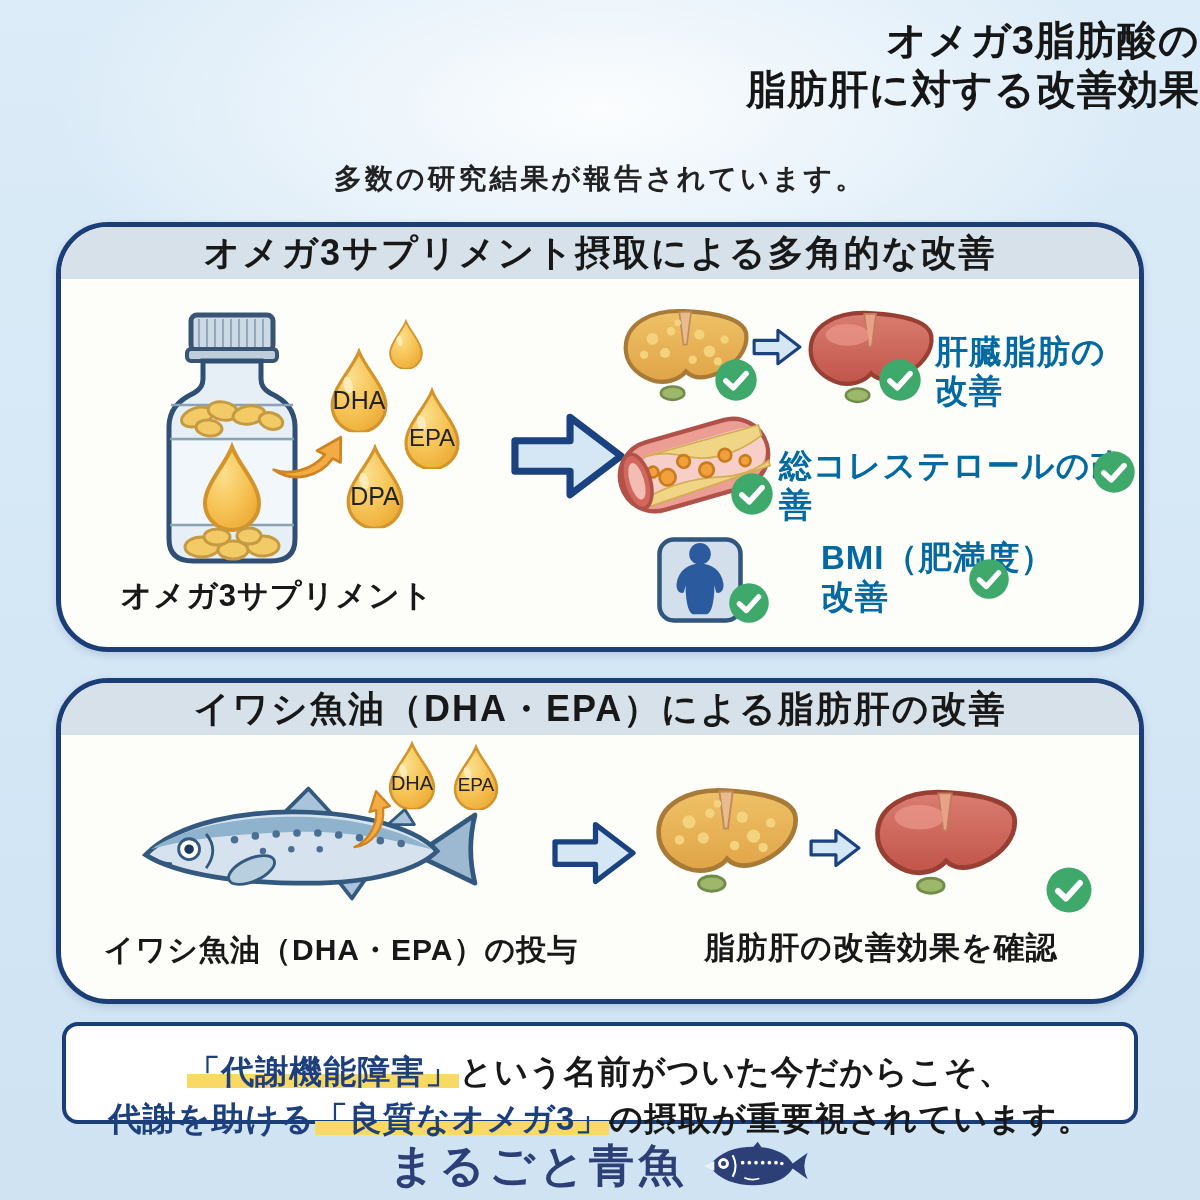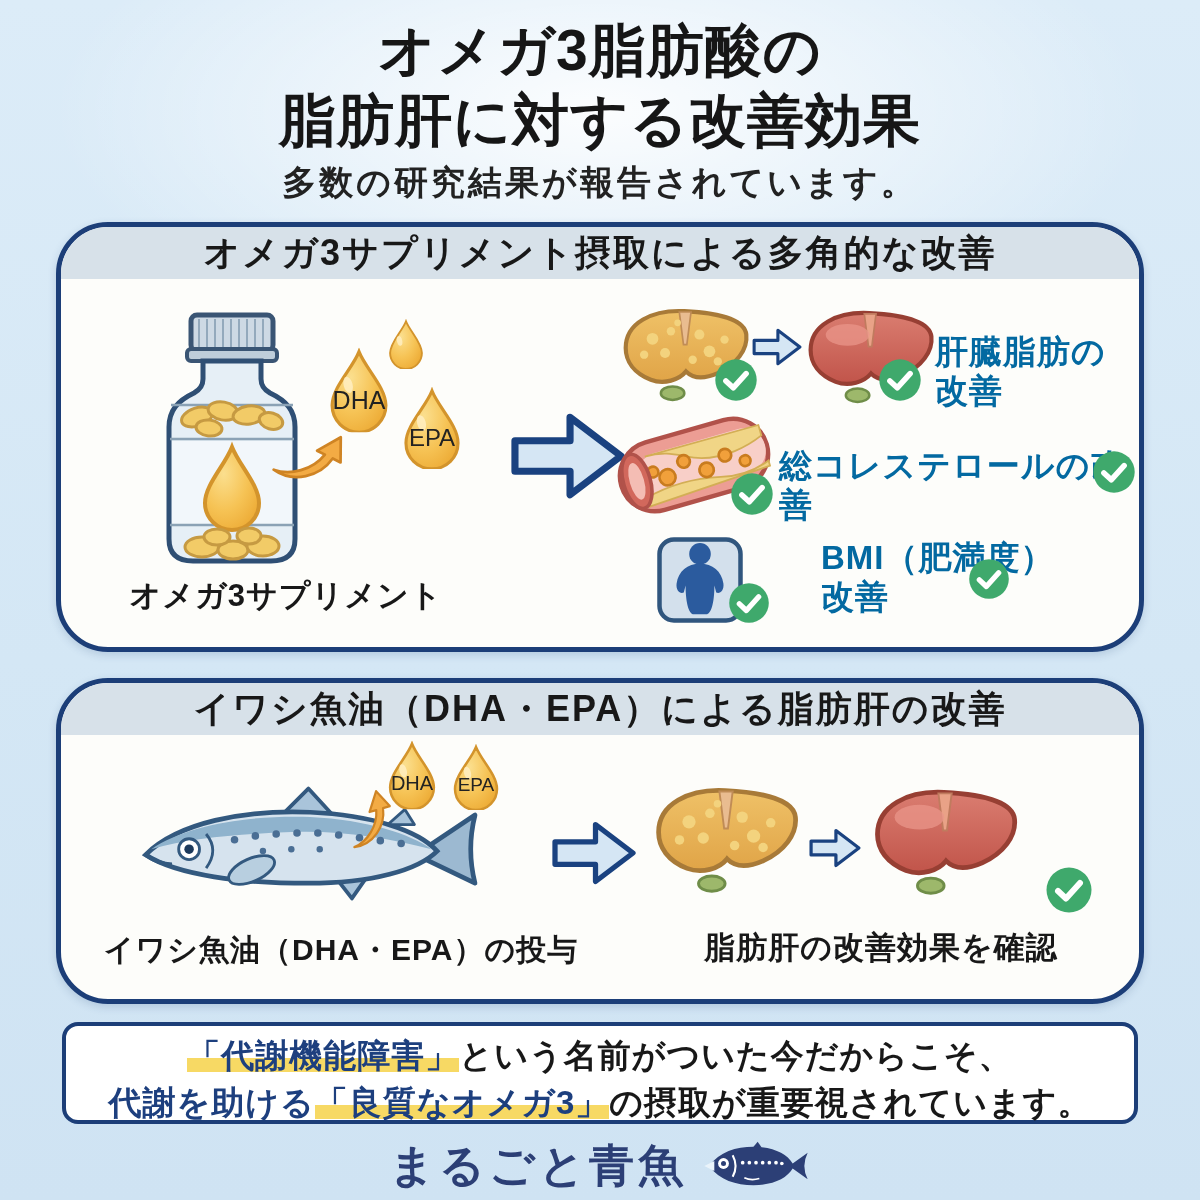--- a/index.html
+++ b/index.html
@@ -2,36 +2,36 @@
 <html><head>
 <meta charset="utf-8">
 <style>
   html,body{margin:0;padding:0;}
   body{font-family:"Liberation Sans", sans-serif; -webkit-font-smoothing:antialiased;}
   .canvas{position:relative;width:1200px;height:1200px;overflow:hidden;
     background:
       radial-gradient(ellipse 760px 330px at 50% 110px, rgba(255,255,255,.9), rgba(255,255,255,0) 72%),
       linear-gradient(180deg,#dcecf8 0%,#d4e7f5 55%,#cfe3f3 100%);}
   .abs{position:absolute;}
-  .page-title{left:0;top:16px;width:100%;text-align:center;font-size:57px;line-height:1.22;
+  .page-title{left:0;top:16px;width:100%;text-align:right;font-size:40px;line-height:1.22;
     font-weight:900;color:#161616;letter-spacing:1px;}
-  .page-subtitle{left:0;top:160px;width:100%;text-align:center;font-size:34px;font-weight:700;
+  .page-subtitle{left:0;top:160px;width:100%;text-align:center;font-size:28px;font-weight:700;
     color:#222;letter-spacing:3px;}
   .panel{position:absolute;left:56px;width:1088px;background:#fdfdfa;border:5px solid #1c3e78;
     border-radius:52px;box-shadow:0 3px 8px rgba(40,70,120,.18);box-sizing:border-box;overflow:hidden;}
   .panel-header{height:52px;background:#d7e1e9;display:flex;align-items:center;justify-content:center;
     font-size:36px;font-weight:800;color:#181818;letter-spacing:2px;}
   .panel-body{position:relative;width:100%;}
   .drop{position:absolute;}
   .drop svg{position:absolute;left:0;top:0;width:100%;height:100%;}
   .drop-label{position:absolute;left:0;top:46%;width:100%;text-align:center;font-weight:400;color:#222;}
   .benefit-label{position:absolute;font-size:33px;font-weight:700;color:#0369a1;white-space:pre-line;line-height:1.18;letter-spacing:1px;}
   .caption{position:absolute;font-size:31px;font-weight:800;color:#181818;text-align:center;letter-spacing:1px;}
   .note-box{left:62px;top:1022px;width:1076px;height:102px;background:#ffffff;border:4px solid #1c3e78;
-    border-radius:16px;box-sizing:border-box;text-align:center;padding-top:7px;line-height:1.42;
+    border-radius:16px;box-sizing:border-box;text-align:center;padding-top:23px;line-height:1.42;
     font-size:33px;font-weight:800;color:#181818;letter-spacing:1px;}
   .hl{background:linear-gradient(to bottom, rgba(0,0,0,0) 58%, #f7d964 58%, #f7d964 94%, rgba(0,0,0,0) 94%);}
   .blue{color:#1d3f7e;}
   .brand-row{left:0;top:1136px;width:100%;display:flex;align-items:center;justify-content:center;gap:14px;}
   .brand-name{font-family:"DejaVu Serif", serif;font-size:45px;font-weight:700;color:#2c3f76;letter-spacing:4px;}
   .rot{transform-origin:50% 50%;}
 </style>
 </head>
 <body>
 
@@ -210,21 +210,21 @@
   </div>
   <div class="abs page-subtitle">多数の研究結果が報告されています。</div>
 
   <section class="panel" style="top:222px;height:430px;">
     <div class="panel-header">オメガ3サプリメント摂取による多角的な改善</div>
     <div class="panel-body" style="height:359px;">
 
       <svg class="abs" style="left:96px;top:30px;width:150px;height:262px;">
           <use href="#sym-bottle"></use>
         </svg>
-      <div class="abs caption" style="left:60px;top:296px;width:330px;">オメガ3サプリメント</div>
+      <div class="abs caption" style="left:51px;top:296px;width:330px;">オメガ3サプリメント</div>
 
       <svg class="abs rot" style="left:206px;top:146px;width:82px;height:58px;transform:rotate(-12deg);">
           <use href="#sym-curve-arrow"></use>
         </svg>
 
       <div class="drop" style="left:326px;top:40px;width:38px;height:50px;">
         <svg viewBox="0 0 100 132">
             <use href="#sym-drop"></use>
           </svg>
       </div>
@@ -232,20 +232,26 @@
         <svg viewBox="0 0 100 132">
             <use href="#sym-drop"></use>
           </svg>
         <span class="drop-label" style="font-size:25px;">DHA</span>
       </div>
       <div class="drop" style="left:340px;top:104px;width:62px;height:90px;">
         <svg viewBox="0 0 100 132">
             <use href="#sym-drop"></use>
           </svg>
         <span class="drop-label" style="font-size:24px;">EPA</span>
+      </div>
+      <div class="drop" style="left:282px;top:161px;width:64px;height:92px;">
+        <svg viewBox="0 0 100 132">
+            <use href="#sym-drop"></use>
+          </svg>
+        <span class="drop-label" style="font-size:25px;">DPA</span>
       </div>
 
       <svg class="abs" style="left:430px;top:126px;width:154px;height:102px;">
           <use href="#sym-arrow"></use>
         </svg>
 
       <svg class="abs" style="left:558px;top:22px;width:134px;height:104px;">
           <use href="#sym-liver-fatty"></use>
         </svg>
       <svg class="abs" style="left:688px;top:46px;width:56px;height:44px;">

